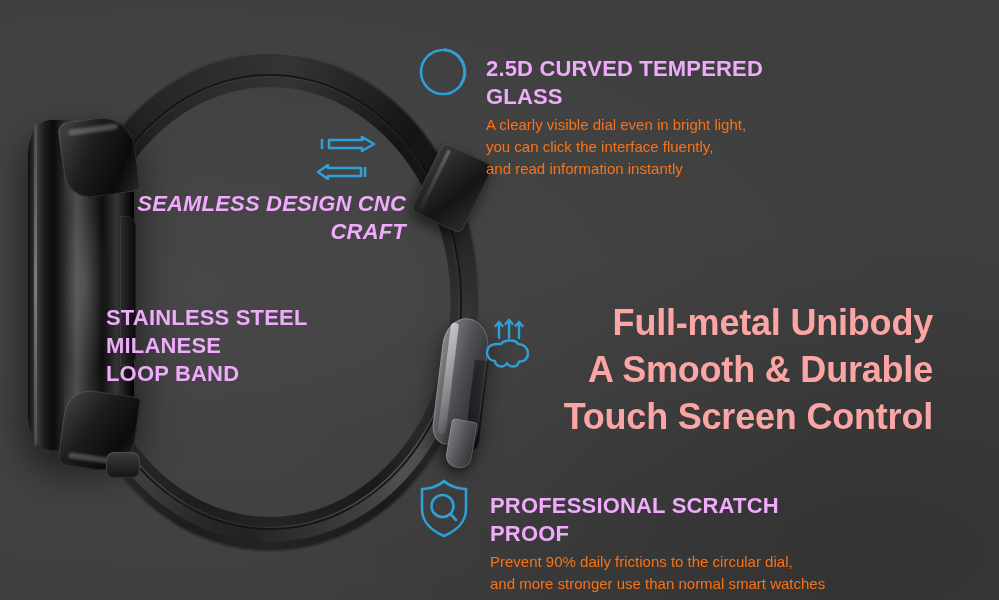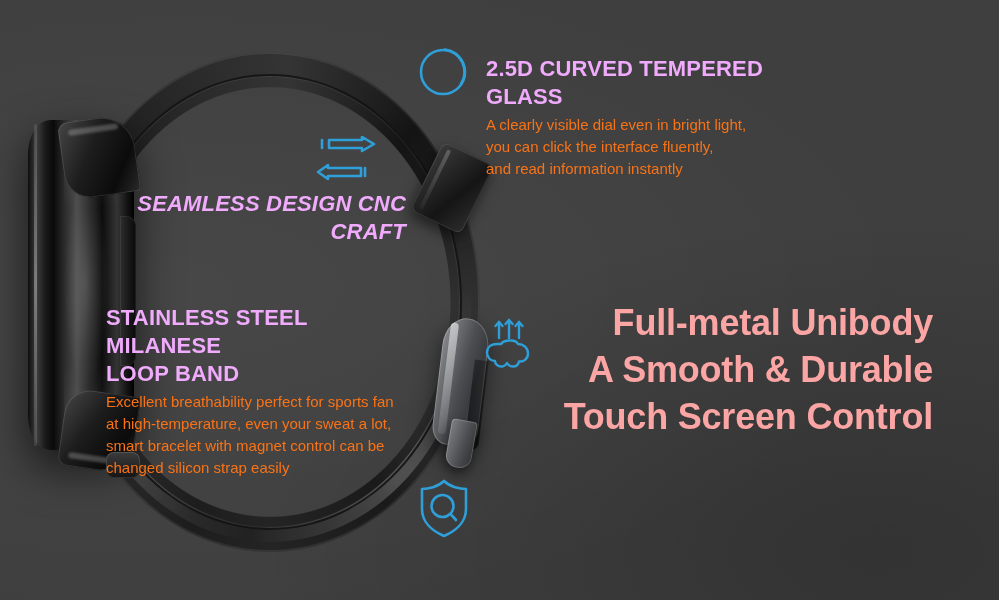--- a/index.html
+++ b/index.html
@@ -286,33 +286,34 @@
                  C11 48 14 50.5 17 50.5 C20 50.5 22 49 23 47
                  C24.5 49.5 27 50.5 29 50.5 C32 50.5 34.5 48.5 35 45.5
                  C40 46 44 42.5 44 37.5 C44 32 39.5 28 34 28
                  C33 26 30 24.5 27 24.5 C21 24.5 18 26.5 17 28 Z"></path>
       </g>
     </svg>
   </div>
   <div class="feature" id="feat-band">
     <div class="f-title">STAINLESS STEEL MILANESE
 LOOP BAND</div>
-    <div class="f-desc">Excellent breathability perfect for sports fan
-at high-temperature, even your sweat a lot,
-smart bracelet with magnet control can be
-changed silicon strap easily</div>
   </div>
 
   <div class="icon" id="icon-scratch">
     <svg width="56" height="62" viewBox="0 0 56 62">
       <g fill="none" stroke="#2e9fd8" stroke-width="2.6" stroke-linejoin="round" stroke-linecap="round">
         <path d="M28 3 C22 9 12 11 6 11 V31 C6 44 16 53 28 58 C40 53 50 44 50 31 V11 C44 11 34 9 28 3 Z"></path>
         <circle cx="26.5" cy="28" r="11"></circle>
         <path d="M34.5 36 L40 42"></path>
       </g>
     </svg>
   </div>
+  <div class="feature" id="feat-scratch">
+    <div class="f-title">PROFESSIONAL SCRATCH PROOF</div>
+    <div class="f-desc">Prevent 90% daily frictions to the circular dial,
+and more stronger use than normal smart watches</div>
+  </div>
 
   <div id="headline">Full-metal Unibody
 A Smooth &amp; Durable
 Touch Screen Control</div>
 
 </div>
 
 </body></html>

